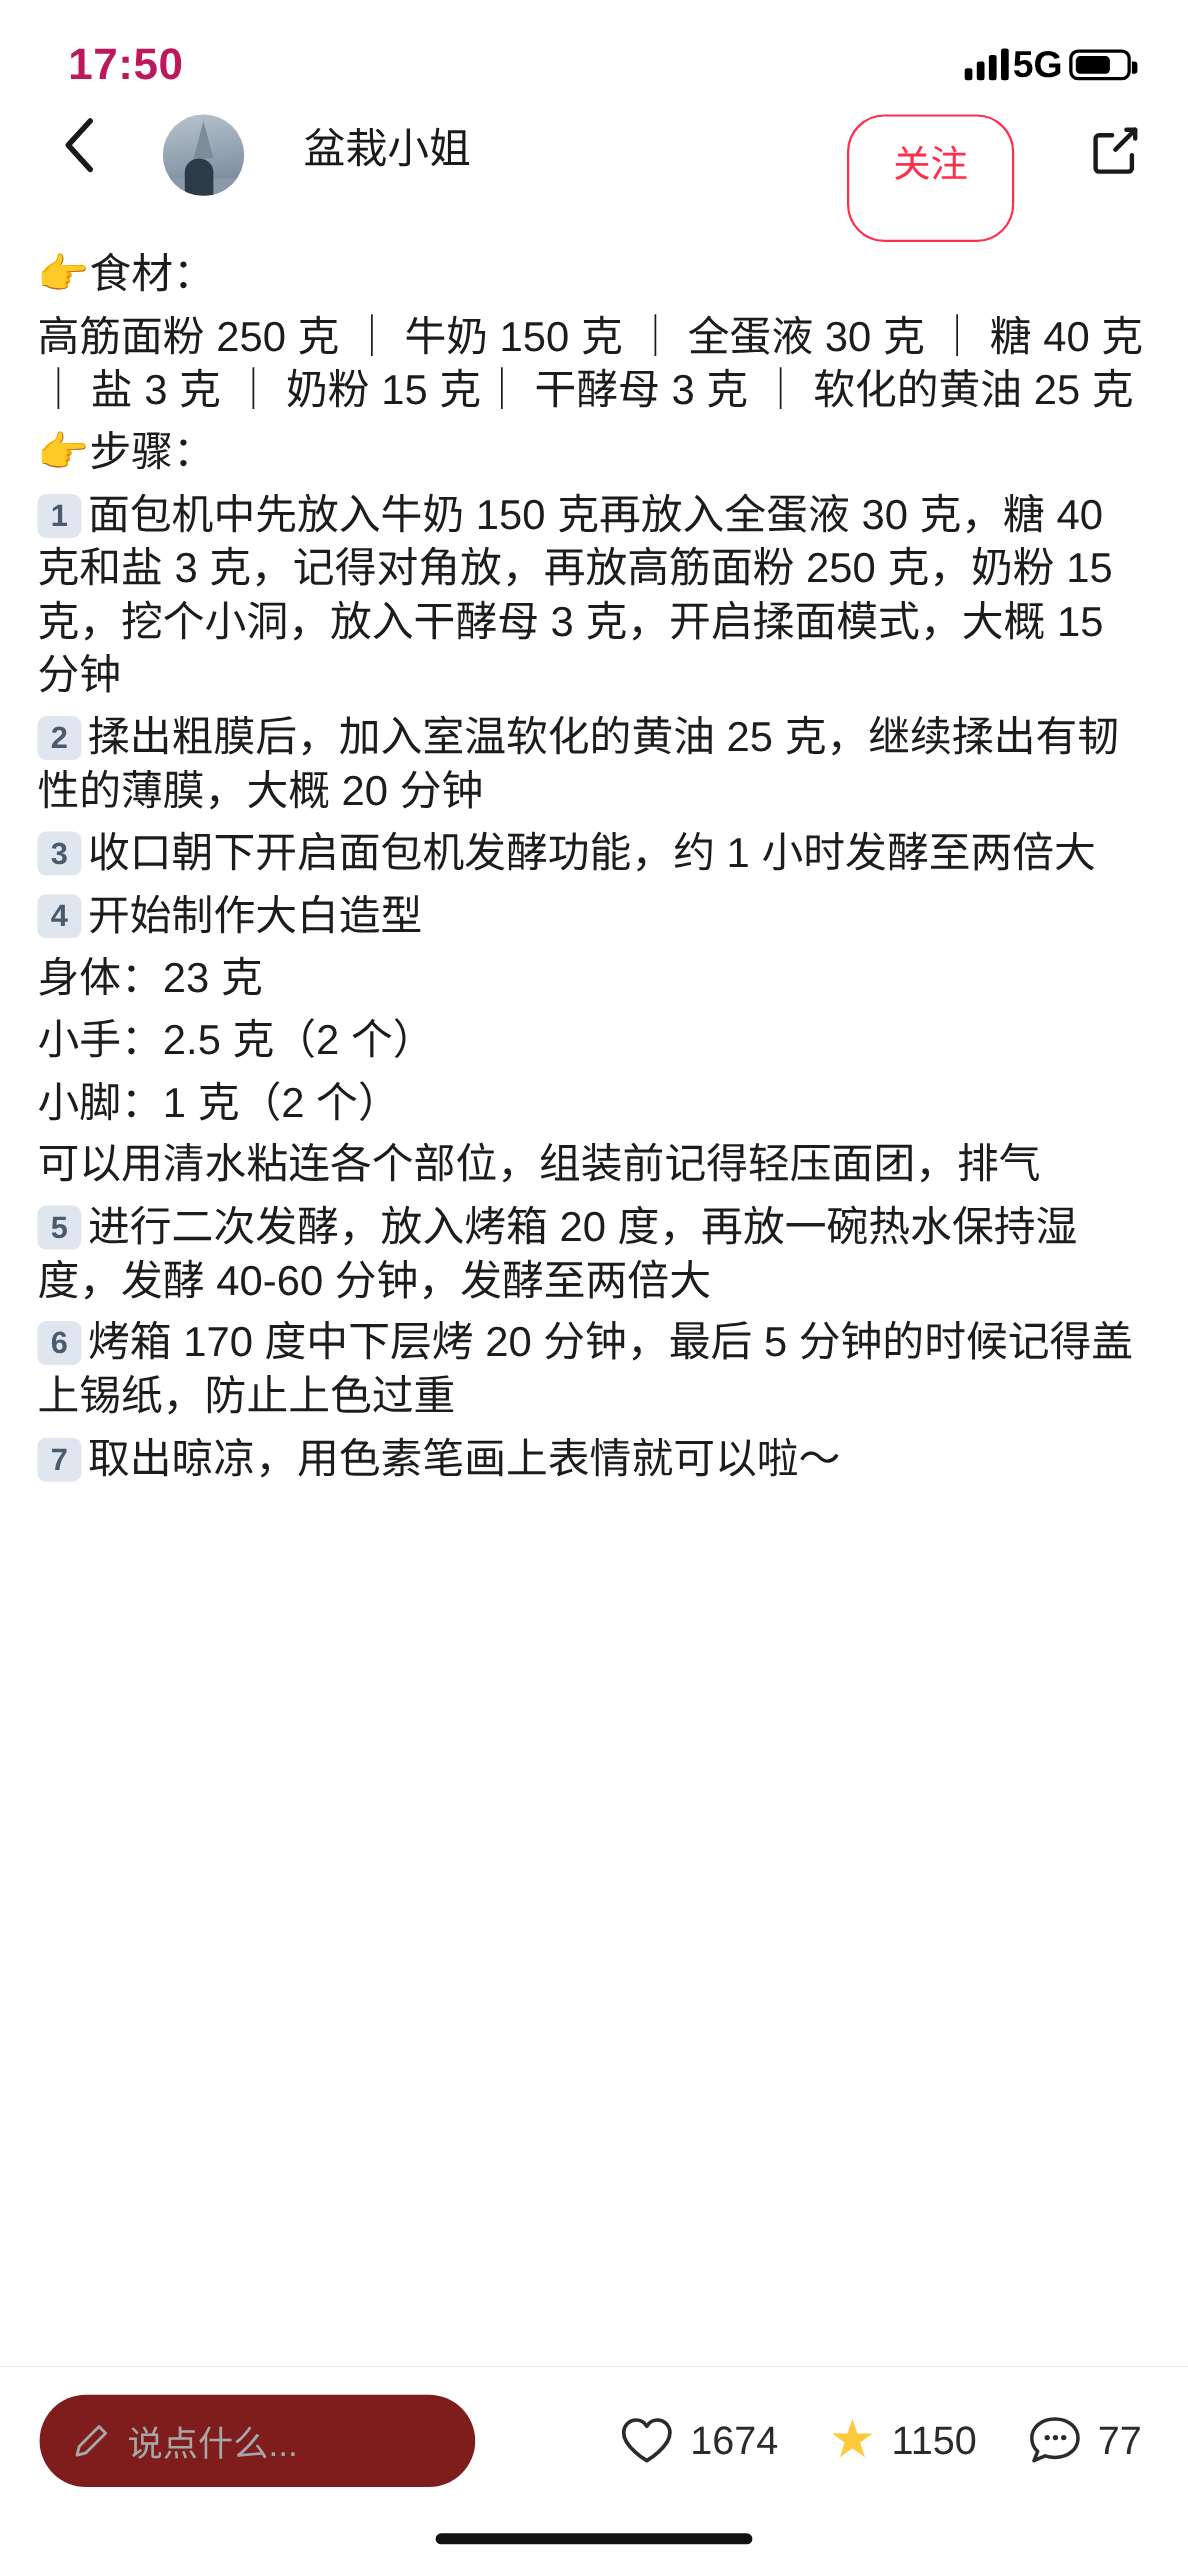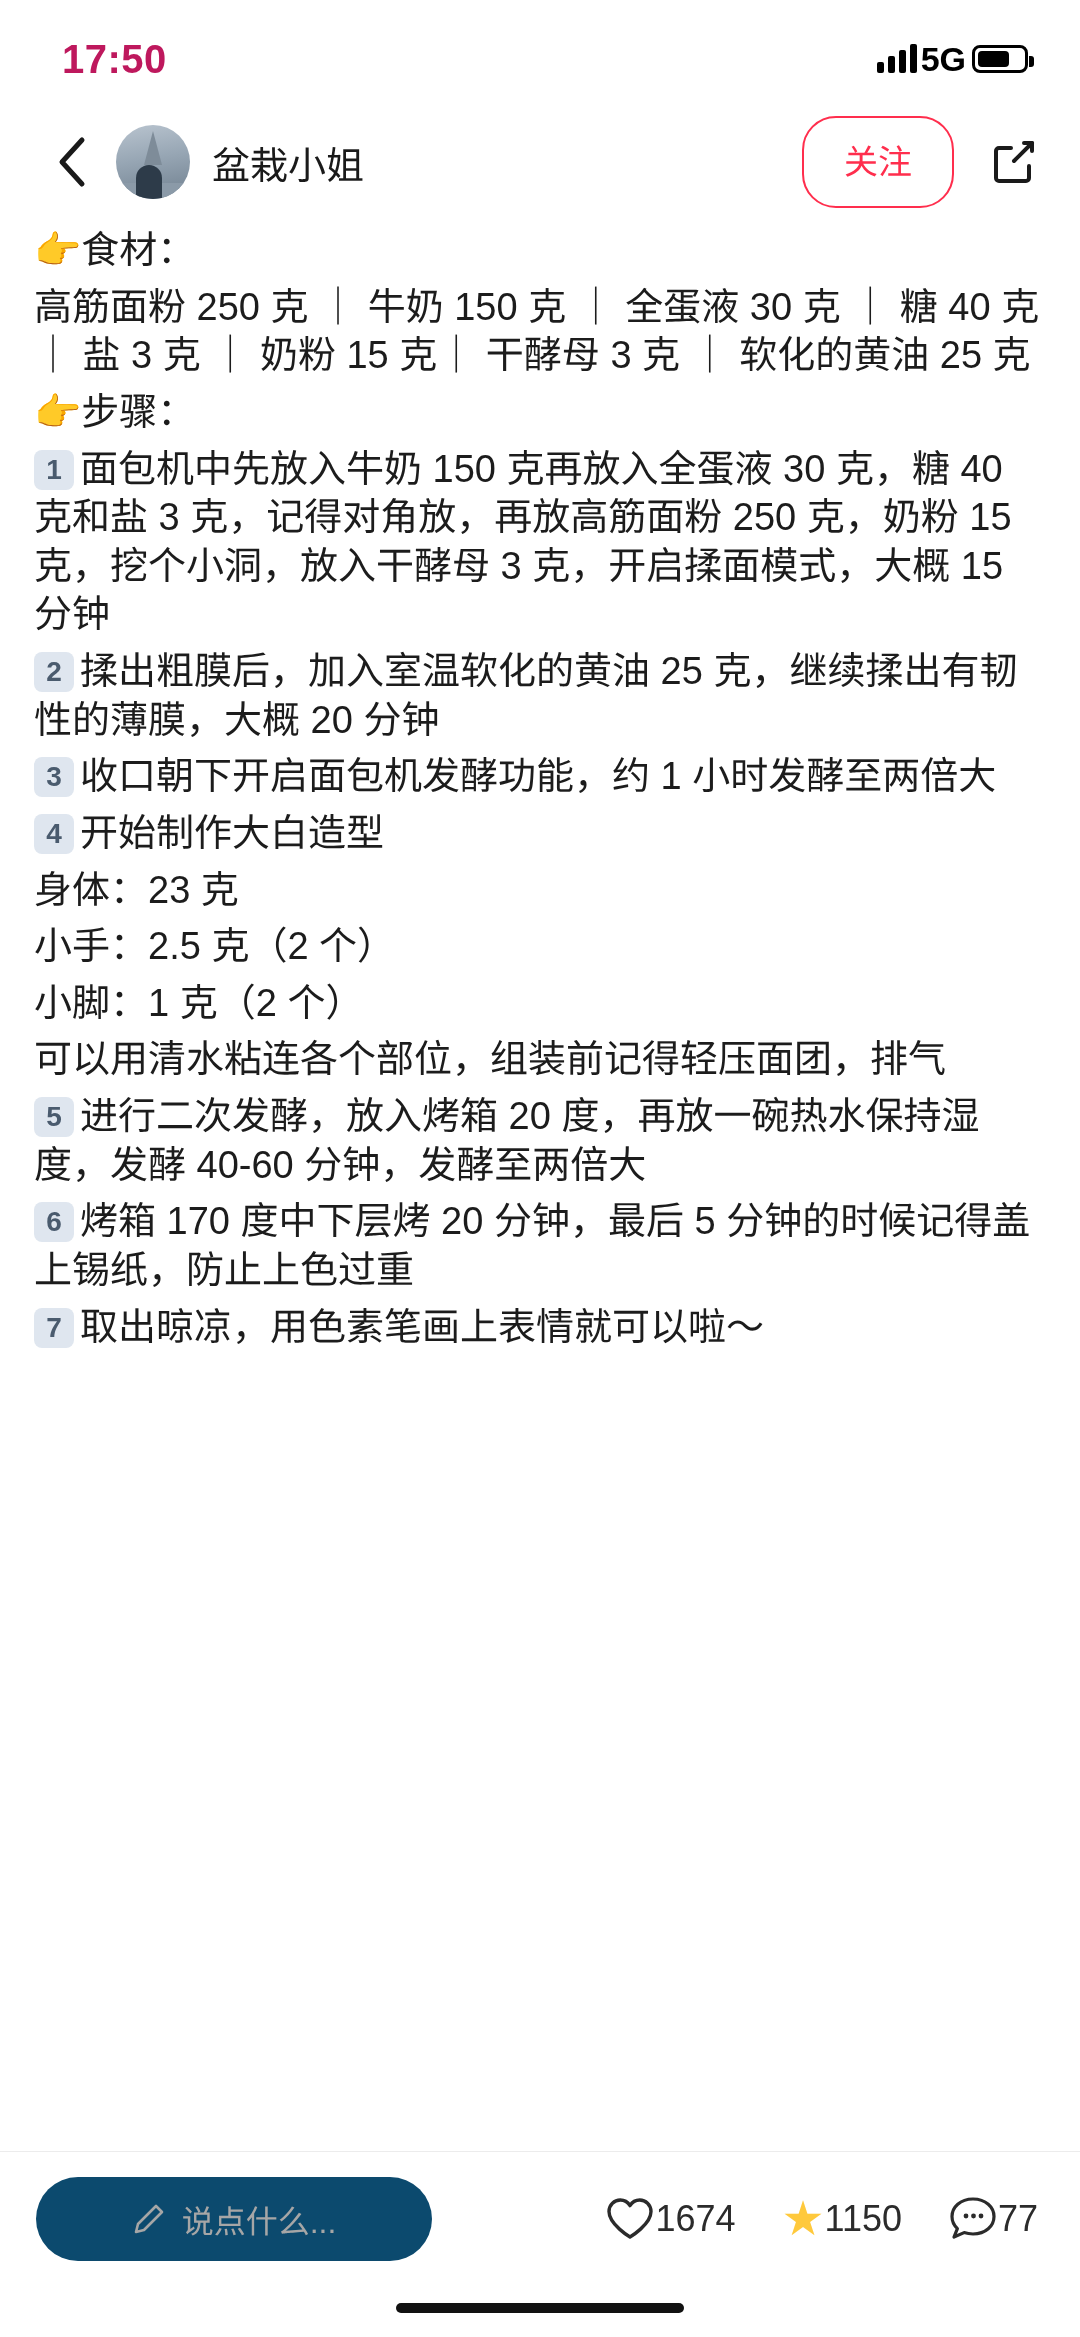--- a/index.html
+++ b/index.html
@@ -85,23 +85,23 @@
     bottom: 3px;
     width: 62%;
     background: #000;
     border-radius: 4px;
   }
 
   
   .header {
     height: 116px;
     display: flex;
-    align-items: center;
     padding: 0 34px 0 44px;
     box-sizing: border-box;
+    gap: 32px;
   }
   .back-arrow {
     width: 56px;
     height: 56px;
     flex: 0 0 auto;
     display: flex;
     align-items: center;
     justify-content: center;
   }
   .back-arrow svg { display: block; }
@@ -209,45 +209,45 @@
     display: flex;
     align-items: center;
     padding: 0 36px;
     box-sizing: border-box;
   }
   .comment-box {
     flex: 0 0 auto;
     width: 396px;
     height: 84px;
     border-radius: 42px;
-    background: #0c4a6e;
+    background: #7f1d1d;
     display: flex;
     align-items: center;
     padding: 0 30px;
     box-sizing: border-box;
     gap: 16px;
     margin-bottom: 52px;
-    justify-content: center;
   }
   .comment-placeholder {
     font-size: 32px;
     color: #a6a6a6;
   }
   .metrics {
     flex: 1 1 auto;
     display: flex;
     align-items: center;
     justify-content: flex-end;
     gap: 46px;
     margin-bottom: 52px;
     padding-right: 6px;
   }
   .metric {
     display: flex;
     align-items: center;
+    gap: 14px;
   }
   .metric-count {
     font-size: 36px;
     color: #2b2b2b;
   }
   .star-glyph {
     font-size: 48px;
     color: #ffc93c;
     line-height: 1;
   }

